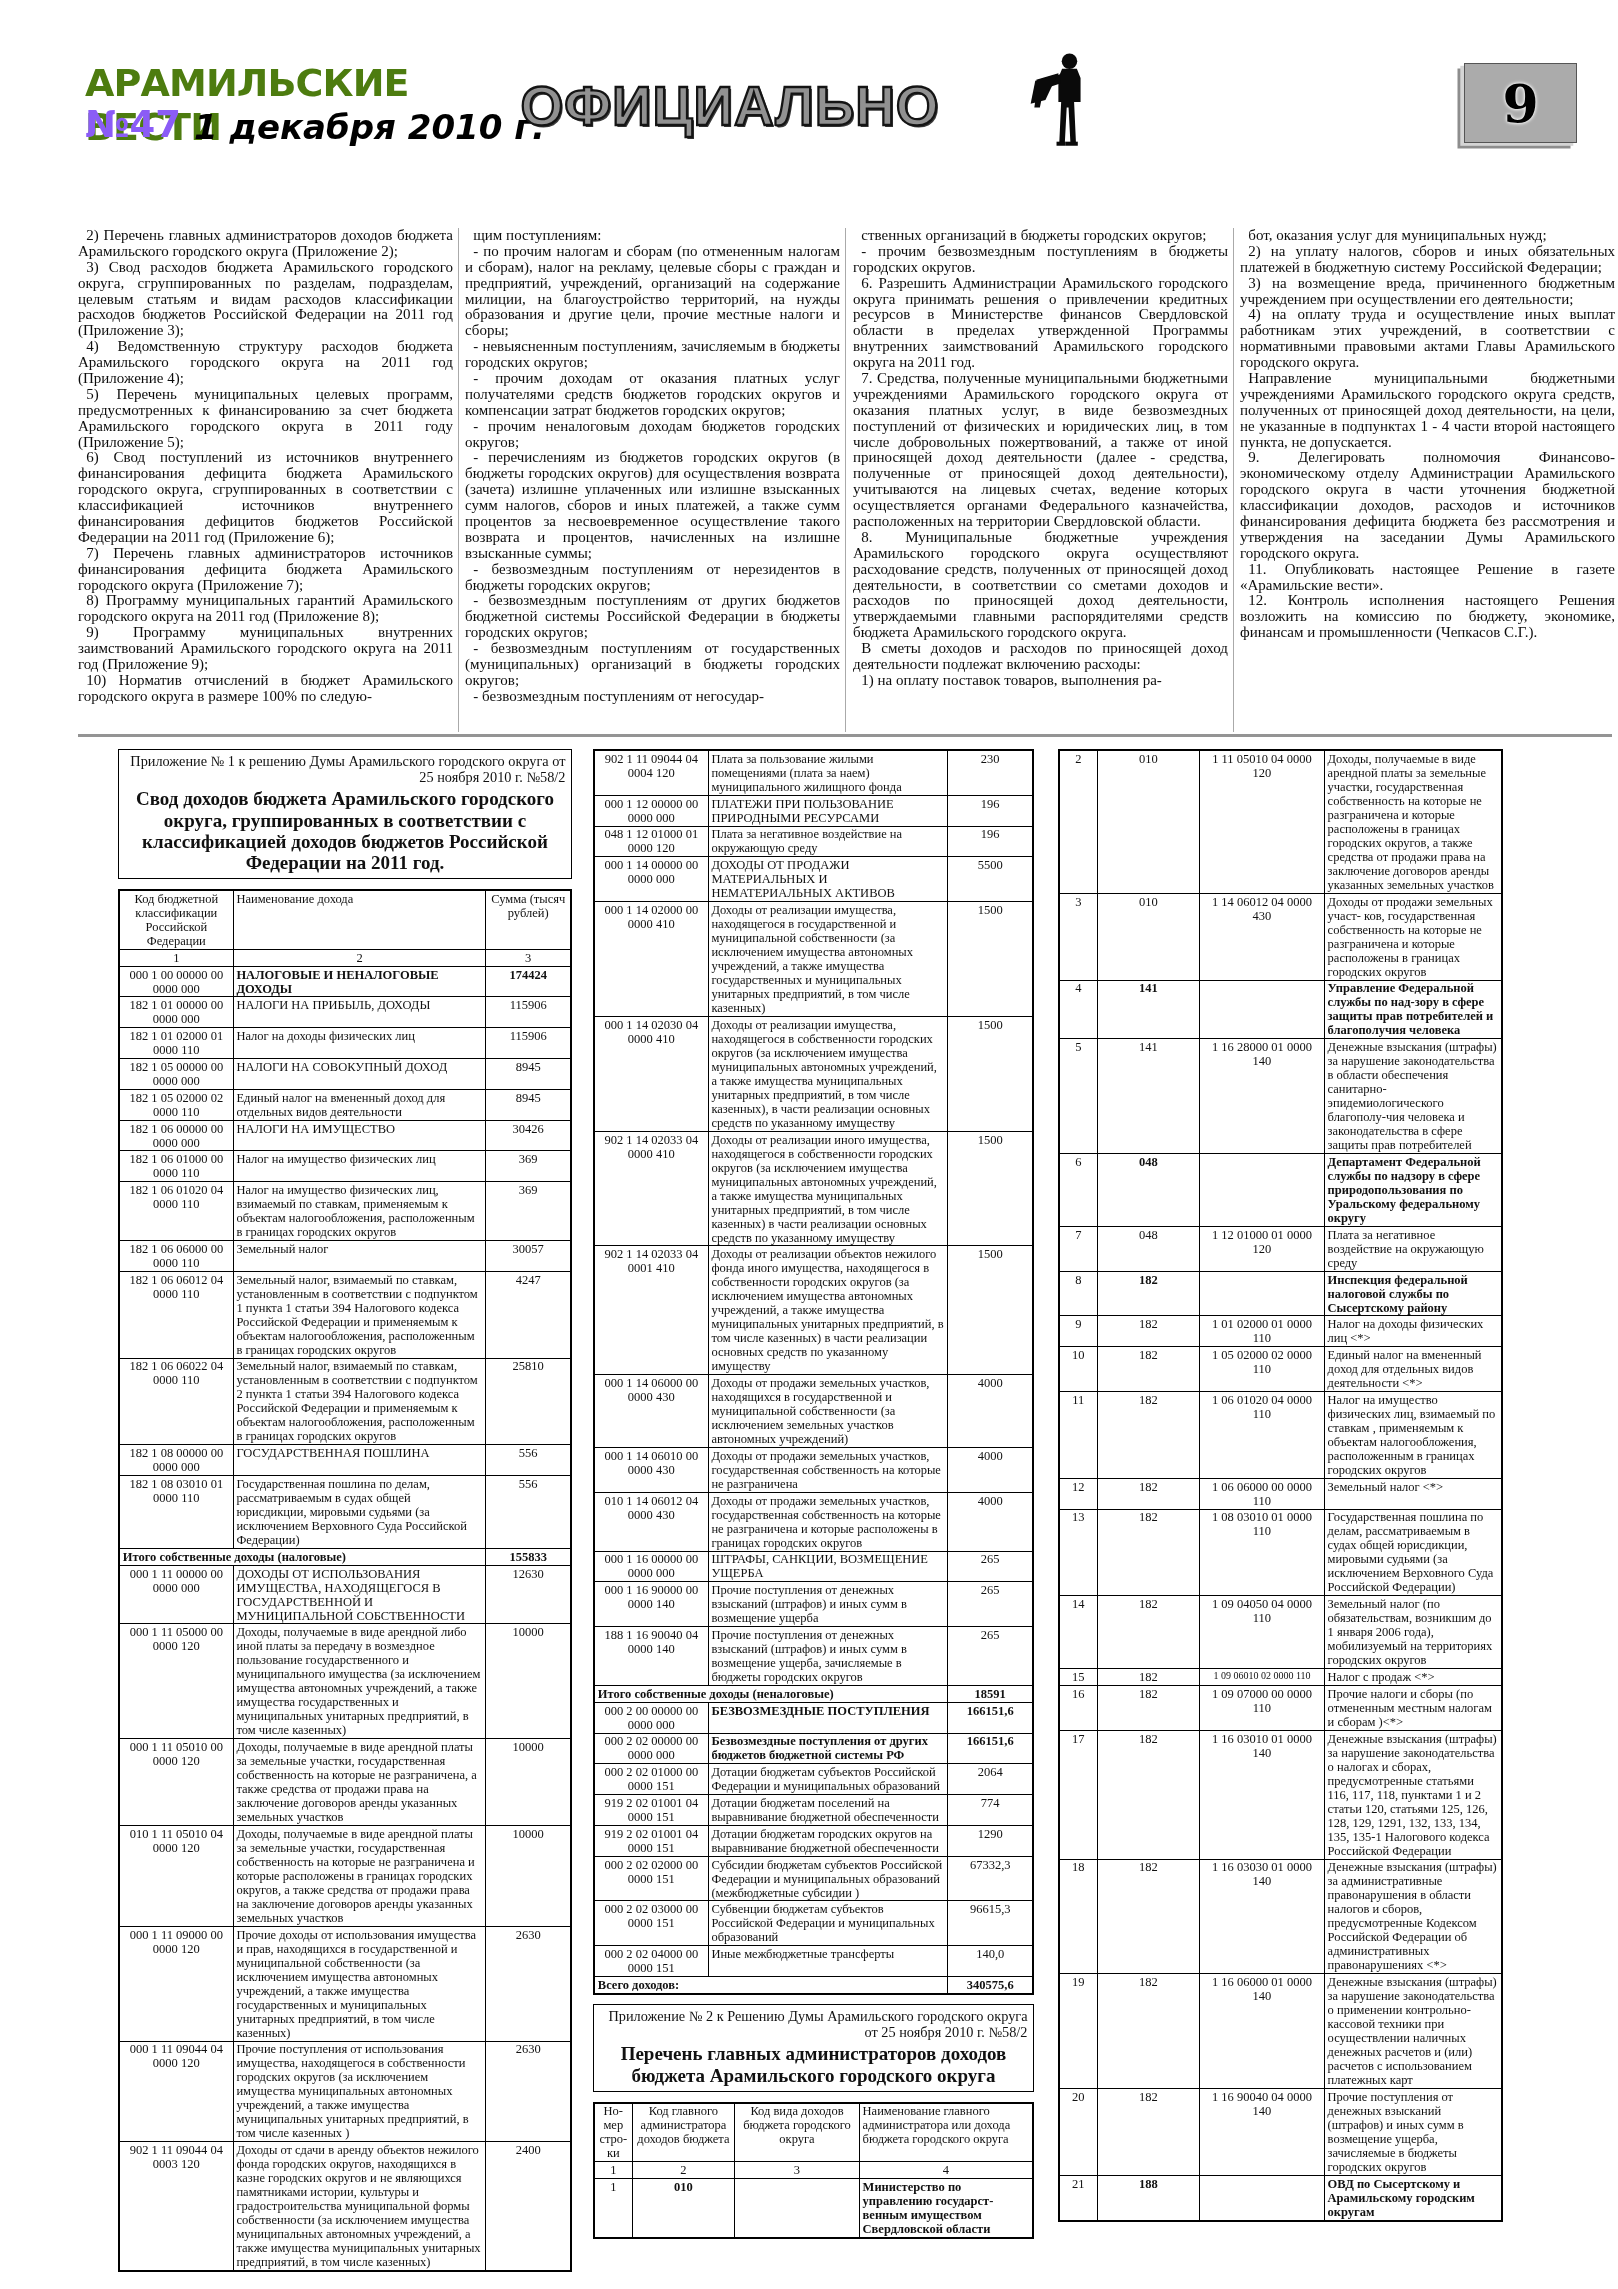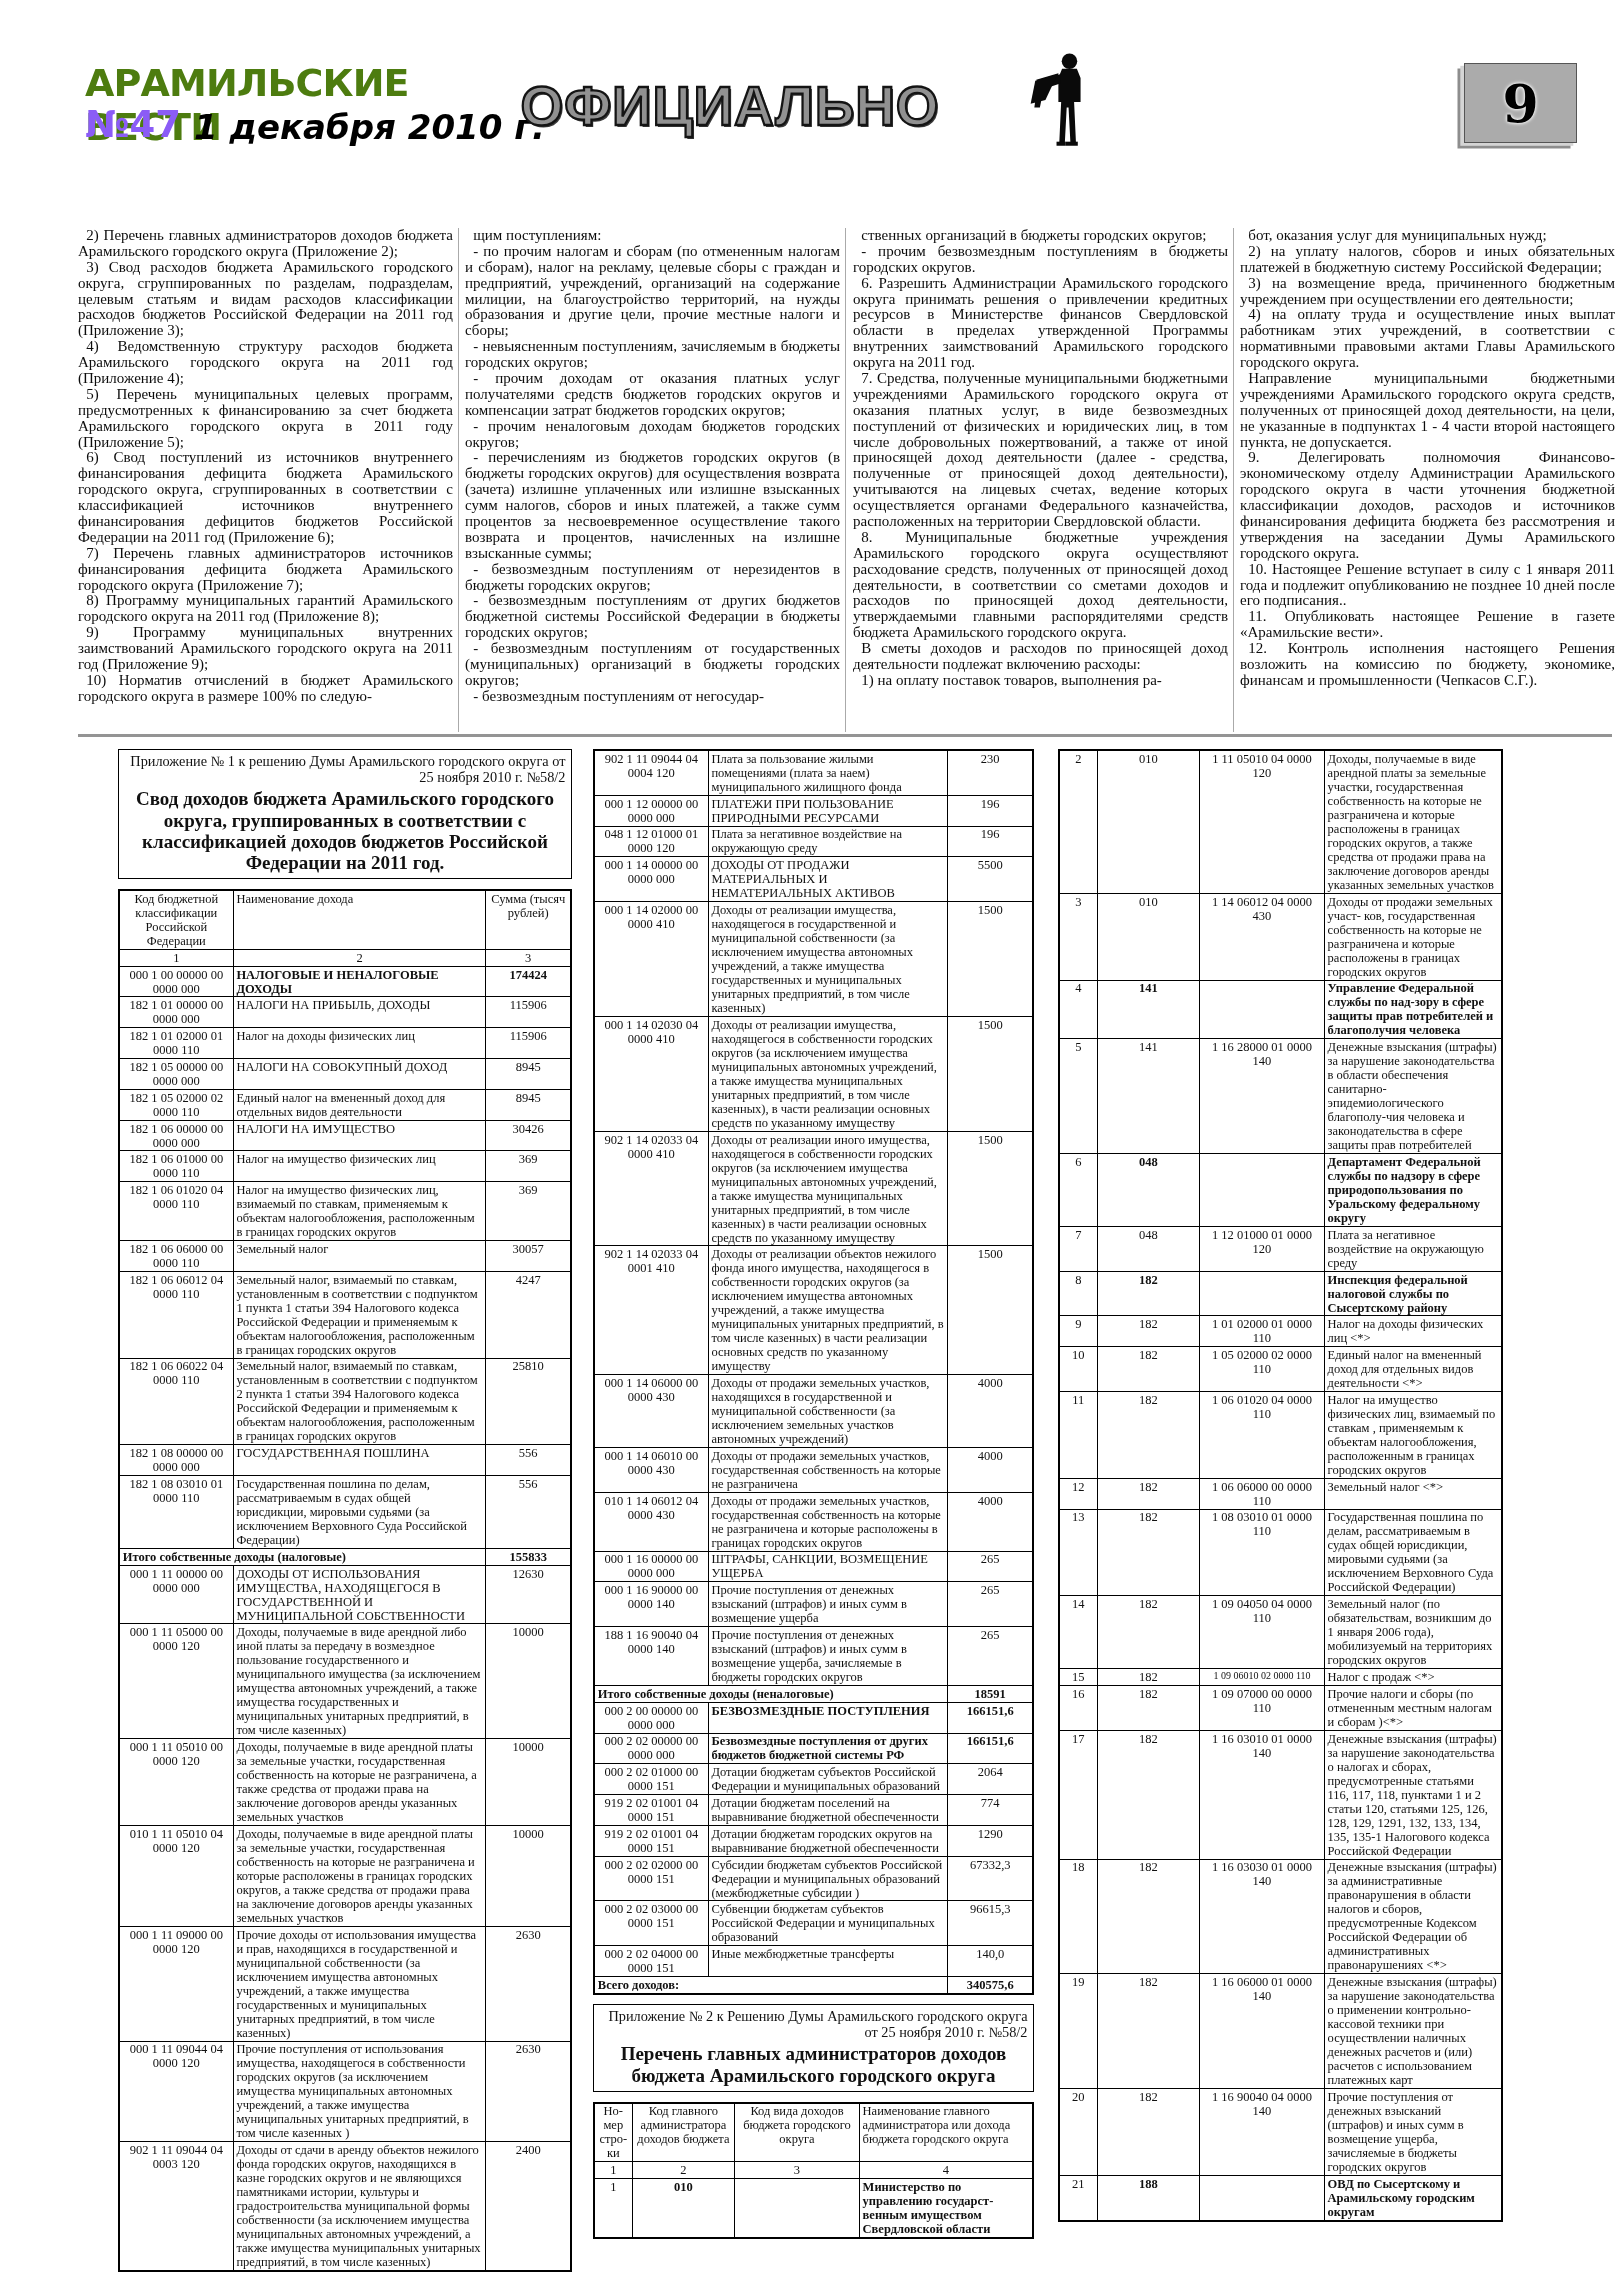--- a/index.html
+++ b/index.html
@@ -109,21 +109,20 @@
     <p>В сметы доходов и расходов по приносящей доход деятельности подлежат включению расходы:</p>
     <p>1) на оплату поставок товаров, выполнения ра-</p>
   </div>
 <div class="intro-col" id="col4">
     <p>бот, оказания услуг для муниципальных нужд;</p>
     <p>2) на уплату налогов, сборов и иных обязательных платежей в бюджетную систему Российской Федерации;</p>
     <p>3) на возмещение вреда, причиненного бюджетным учреждением при осуществлении его деятельности;</p>
     <p>4) на оплату труда и осуществление иных выплат работникам этих учреждений, в соответствии с нормативными правовыми актами Главы Арамильского городского округа.</p>
     <p>Направление муниципальными бюджетными учреждениями Арамильского городского округа средств, полученных от приносящей доход деятельности, на цели, не указанные в подпунктах 1 - 4 части второй настоящего пункта, не допускается.</p>
     <p>9. Делегировать полномочия Финансово-экономическому отделу Администрации Арамильского городского округа в части уточнения бюджетной классификации доходов, расходов и источников финансирования дефицита бюджета без рассмотрения и утверждения на заседании Думы Арамильского городского округа.</p>
-    <p>10. Настоящее Решение вступает в силу с 1 января 2011 года и подлежит опубликованию не позднее 10 дней после его подписания..</p>
     <p>11. Опубликовать настоящее Решение в газете «Арамильские вести».</p>
     <p>12. Контроль исполнения настоящего Решения возложить на  комиссию по бюджету, экономике, финансам и промышленности (Чепкасов С.Г.).</p>
   </div>
 <div class="col-divider" style="left:458px;"></div>
 <div class="col-divider" style="left:845px;"></div>
 <div class="col-divider" style="left:1233px;"></div>
 <div class="section-divider"></div>
 
 <div class="tcol" id="tcol-left">
   <div class="appendix-box">

